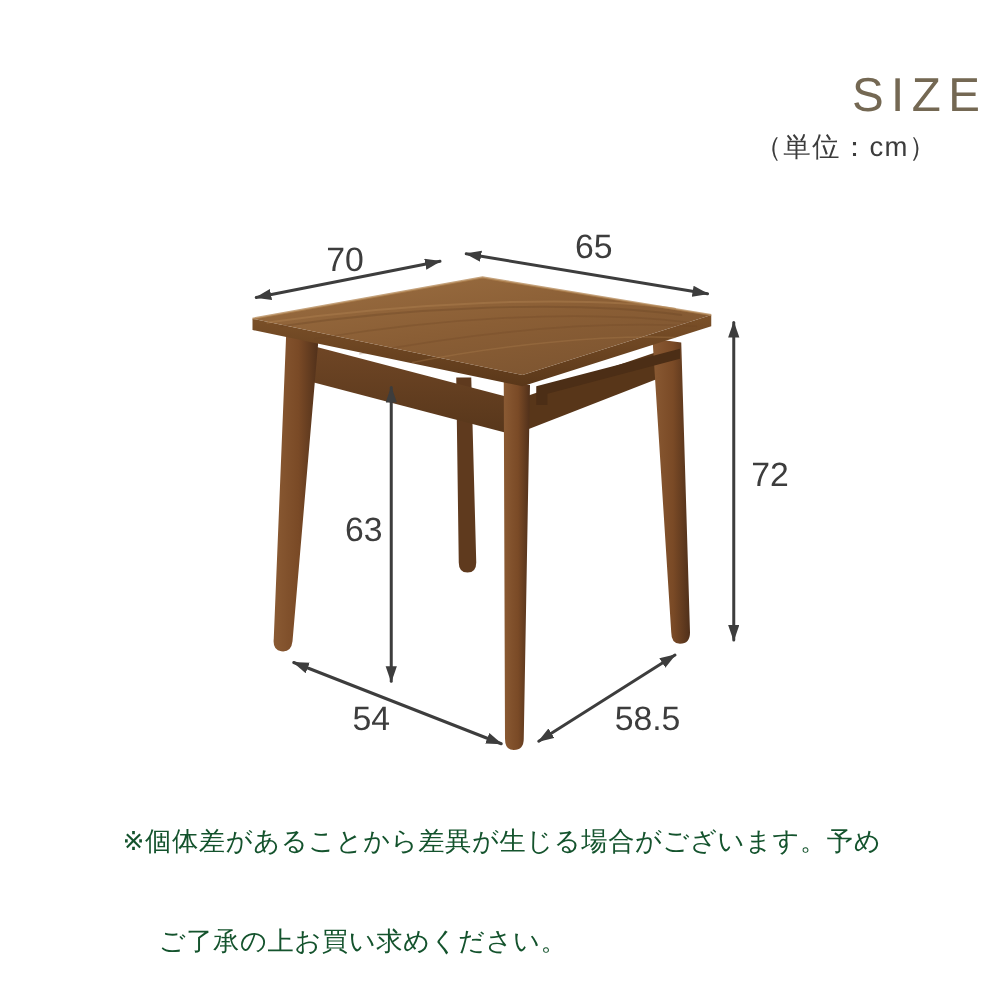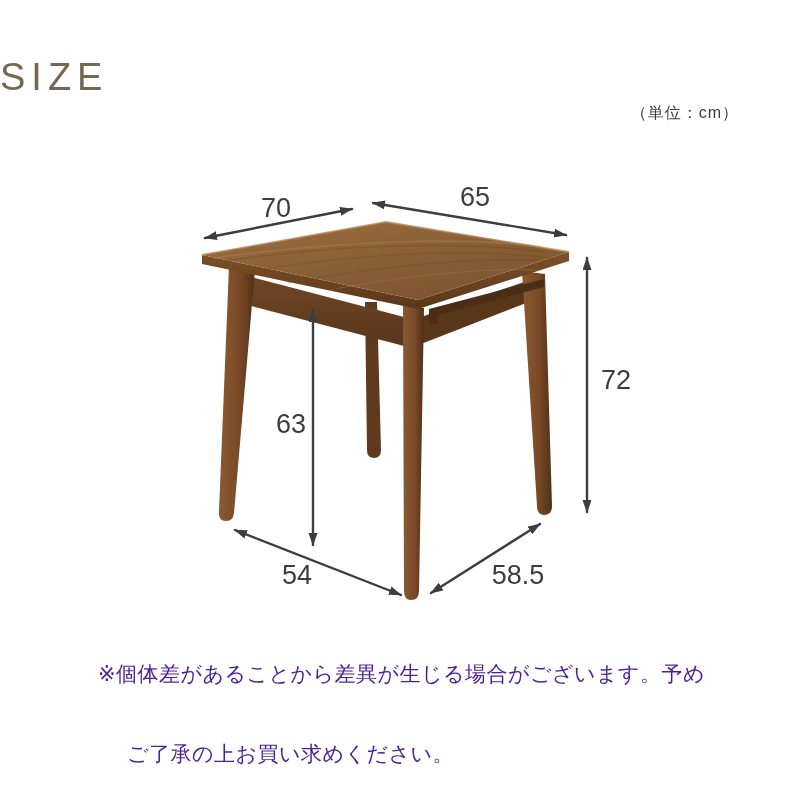--- a/index.html
+++ b/index.html
@@ -8,49 +8,49 @@
     position:relative;
     width:790px;height:790px;
     background:#ffffff;
     overflow:hidden;
     font-family:"Liberation Sans","DejaVu Sans",sans-serif;
   }
   .size-title{
     position:absolute;
     top:56px;left:0;width:790px;
     margin:0;
-    text-align:left;
+    text-align:right;
     font-size:38px;
     font-weight:400;
     letter-spacing:6px;
     color:#746853;
   }
   .unit-label{
     position:absolute;
-    top:103px;right:51px;
-    font-size:16px;
+    top:103px;right:40px;
+    font-size:22px;
     letter-spacing:1px;
     color:#3c3c3c;
   }
   svg.diagram{
     position:absolute;
     left:0;top:0;
   }
   svg.diagram text{
     font-family:"Liberation Sans","DejaVu Sans",sans-serif;
     font-size:27px;
   }
   .note{
     position:absolute;
     left:98px;top:655px;
     width:640px;
     font-size:21px;
     line-height:38px;
     letter-spacing:0.5px;
-    color:#4c1d95;
+    color:#14532d;
   }
   .note .line2{
     padding-left:29px;
     margin-top:42px;
   }
 </style>
 </head>
 <body>
 
 <div class="page">

